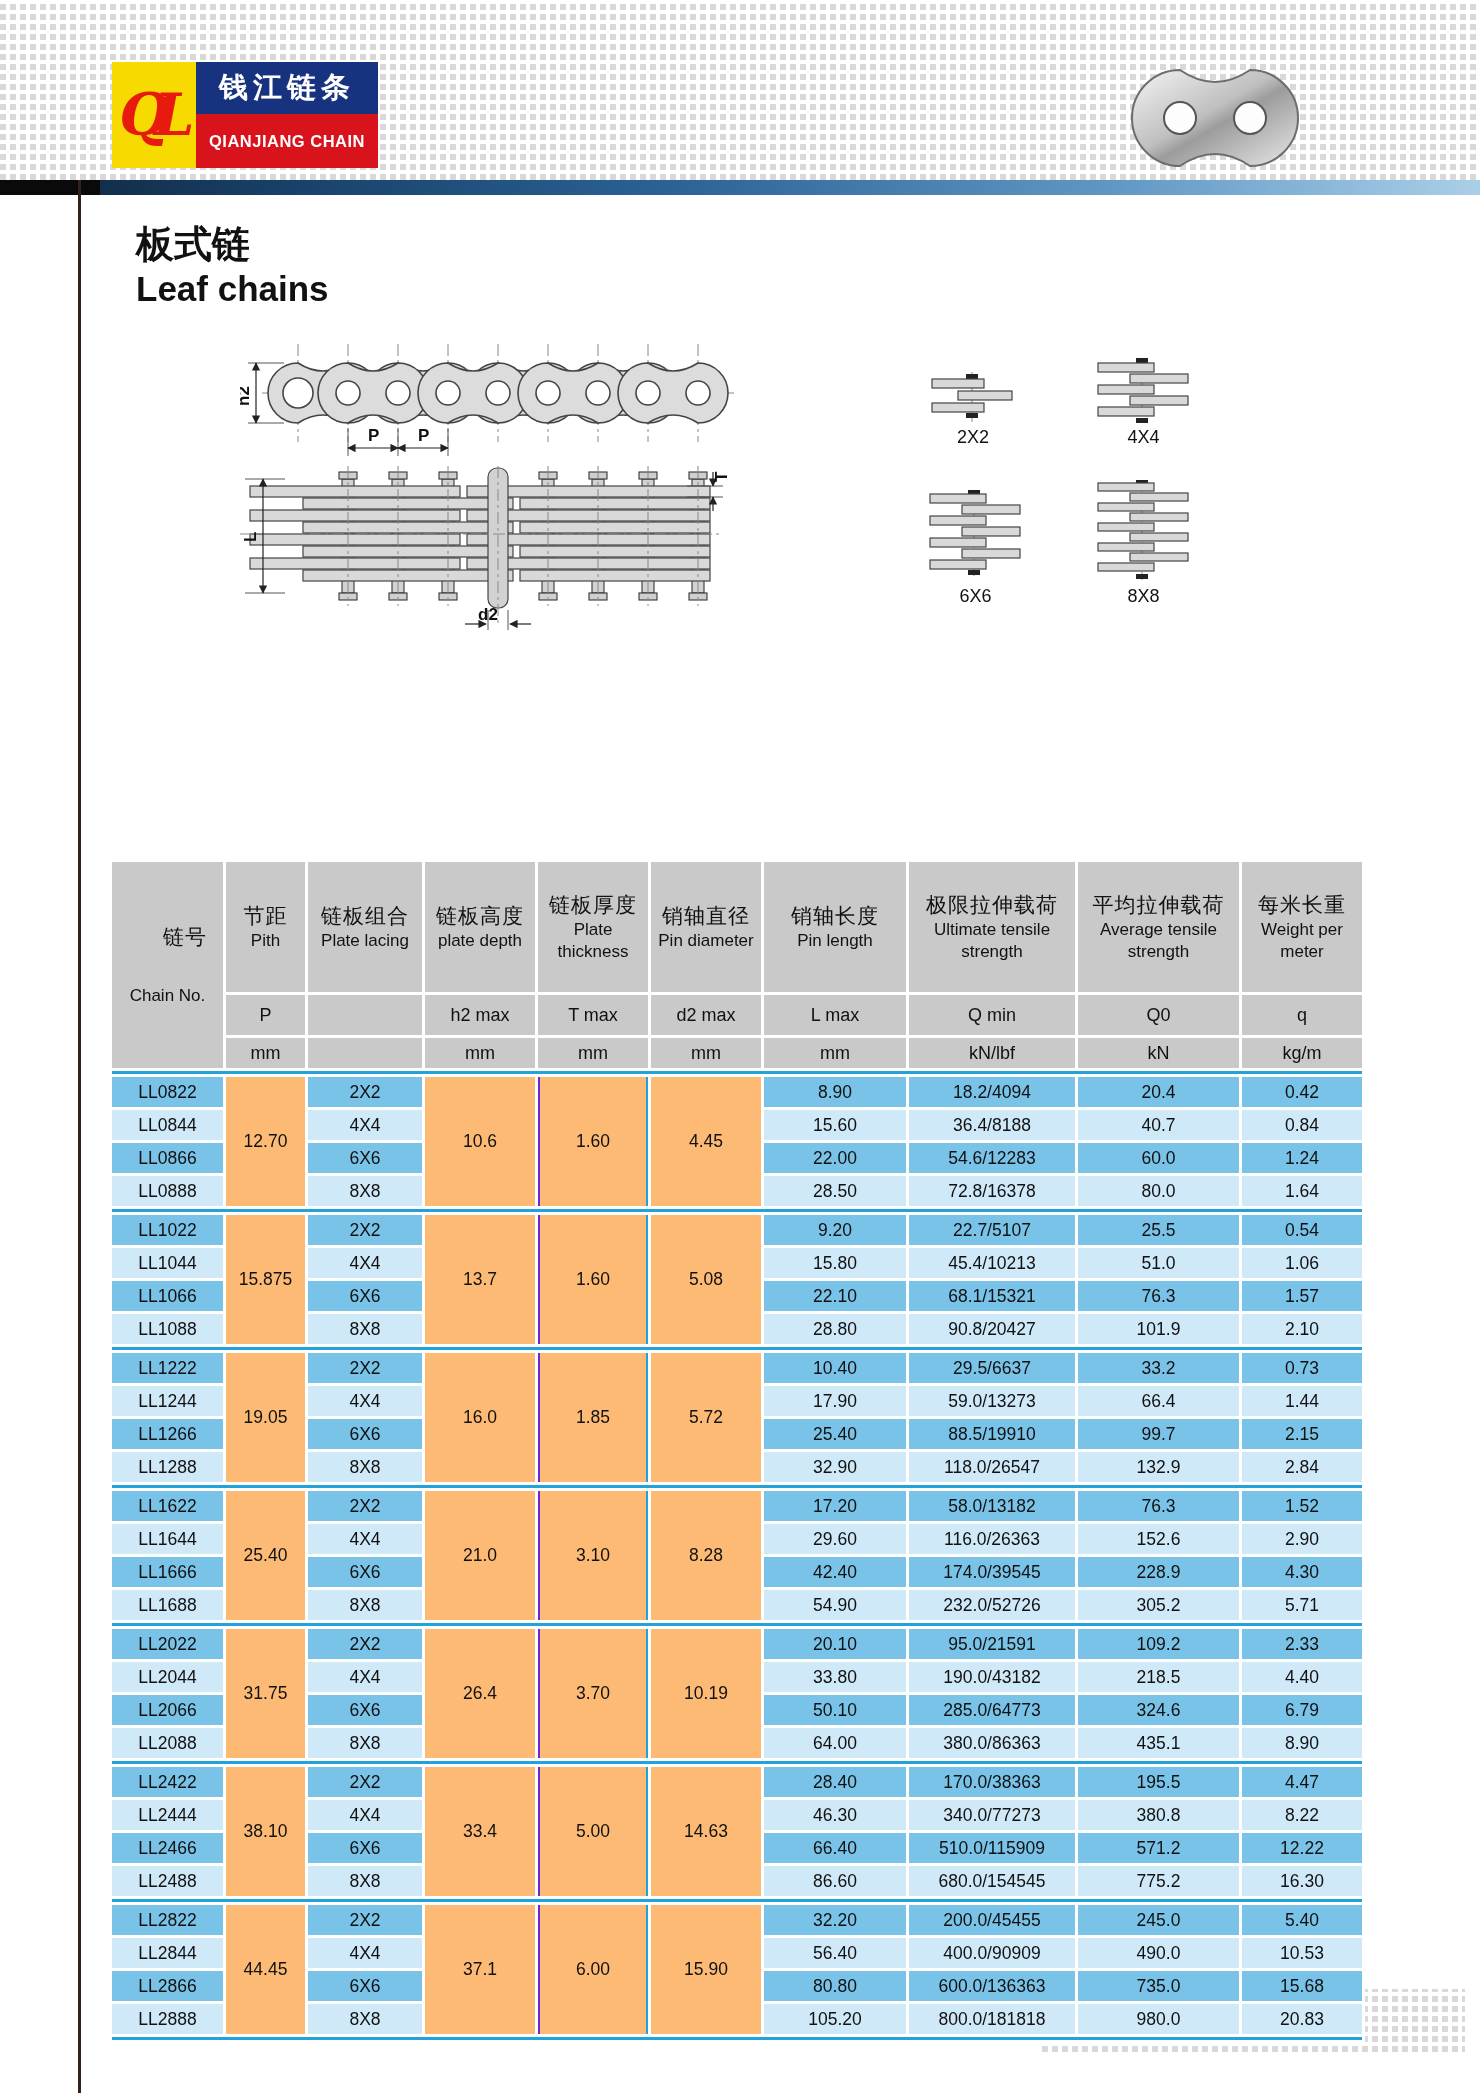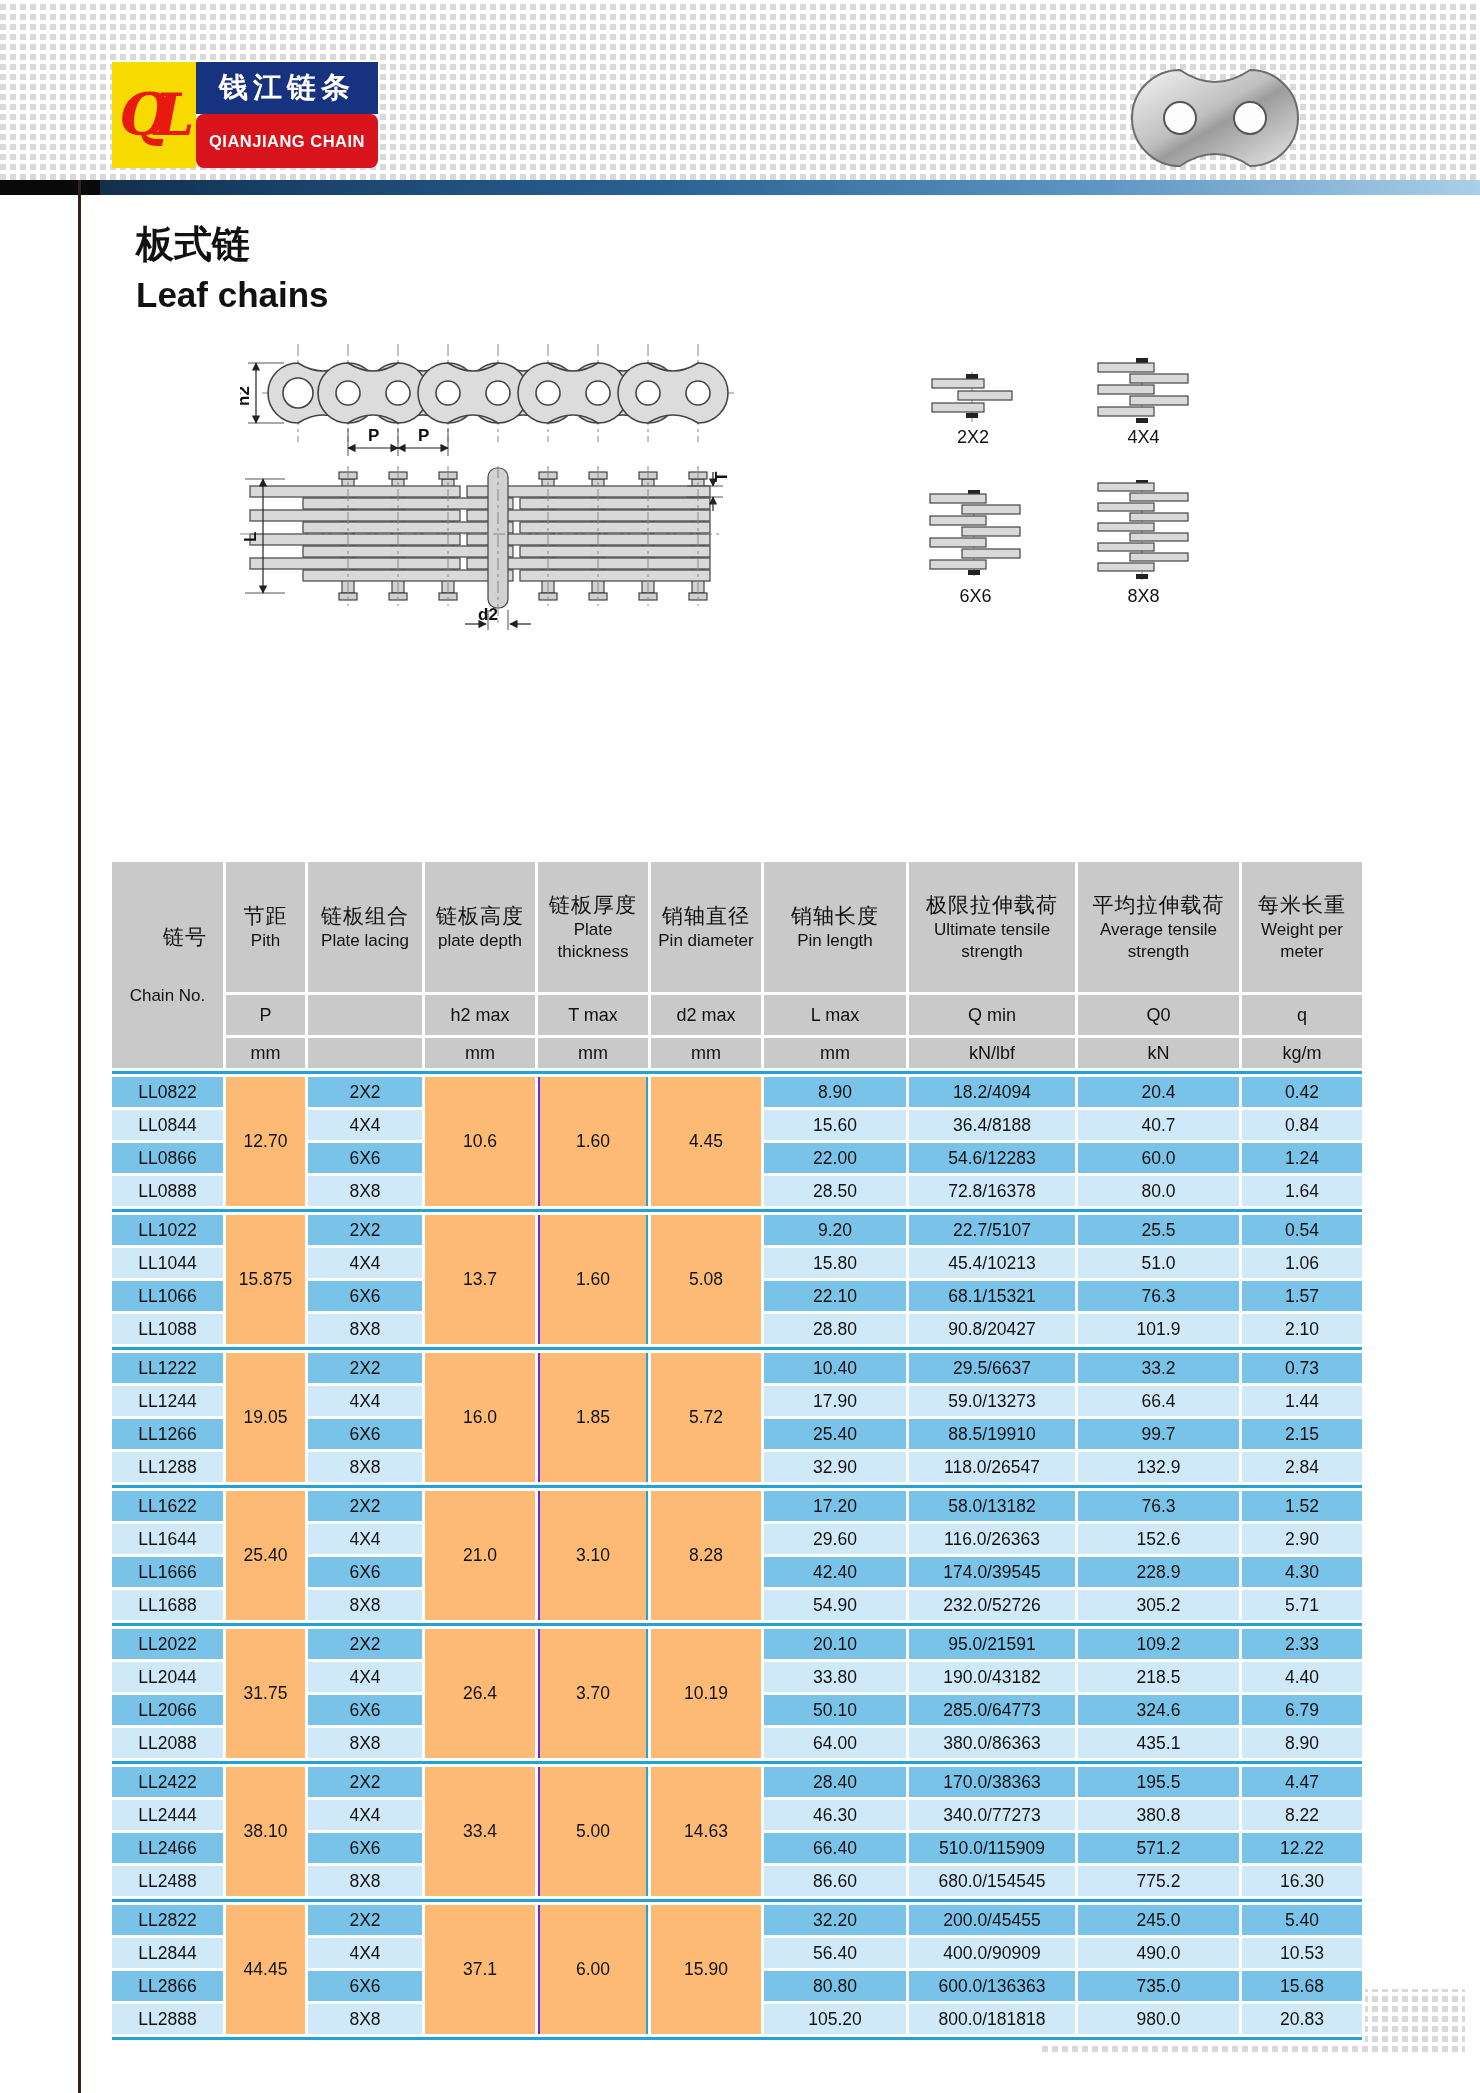--- a/index.html
+++ b/index.html
@@ -15,26 +15,26 @@
   .left-rule{position:absolute;left:78px;top:180px;width:3px;height:1913px;background:#33211a;}
 
   .logo{position:absolute;left:112px;top:62px;display:flex;height:106px;}
   .logo-mark{width:84px;background:#f7da00;color:#e8190f;display:flex;align-items:center;justify-content:center;
         font-family:"DejaVu Serif",serif;font-style:italic;font-weight:bold;font-size:58px;
         letter-spacing:-16px;padding-right:10px;box-sizing:border-box;}
   .logo-right{width:182px;display:flex;flex-direction:column;}
   .logo-cn{height:52px;background:#17337f;color:#fff;font-size:29px;font-weight:bold;
         display:flex;align-items:center;justify-content:center;letter-spacing:5px;}
   .logo-en{height:54px;background:#d8131c;color:#fff;font-size:16.5px;font-weight:bold;
-        display:flex;align-items:center;justify-content:center;letter-spacing:.5px;border-radius:8px;}
+        display:flex;align-items:center;justify-content:center;letter-spacing:.5px;}
 
   .plate-illustration{position:absolute;left:1128px;top:58px;}
 
   .title-cn{position:absolute;left:136px;top:224px;font-size:38px;font-weight:bold;line-height:1.1;}
-  .title-en{position:absolute;left:136px;top:276px;font-size:35px;font-weight:600;line-height:1.1;}
+  .title-en{position:absolute;left:136px;top:270px;font-size:35px;font-weight:600;line-height:1.1;}
 
   .drawing{position:absolute;}
   .plate{fill:#dcdcdc;stroke:#444;stroke-width:1.6;}
   .cl{stroke:#888;stroke-width:1;stroke-dasharray:12 4 3 4;fill:none;}
   .thin{stroke:#555;stroke-width:1;fill:none;}
   .dim{stroke:#222;stroke-width:1.2;fill:none;}
   .dimt{font-family:"Liberation Sans",sans-serif;font-size:17px;fill:#111;font-weight:bold;}
   .bar{fill:#d9d9d9;stroke:#444;stroke-width:1.2;}
   .pin{fill:#d2d2d2;stroke:#444;stroke-width:1.2;}
   .cap{fill:#cfcfcf;stroke:#333;stroke-width:1.1;}

